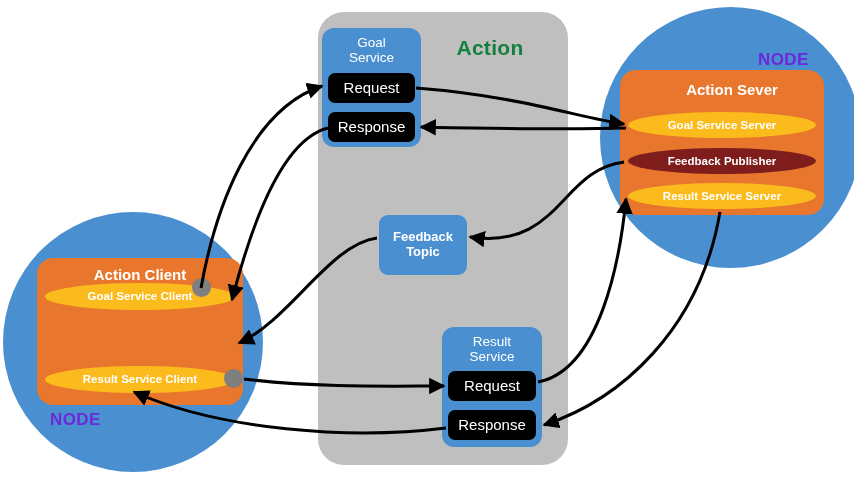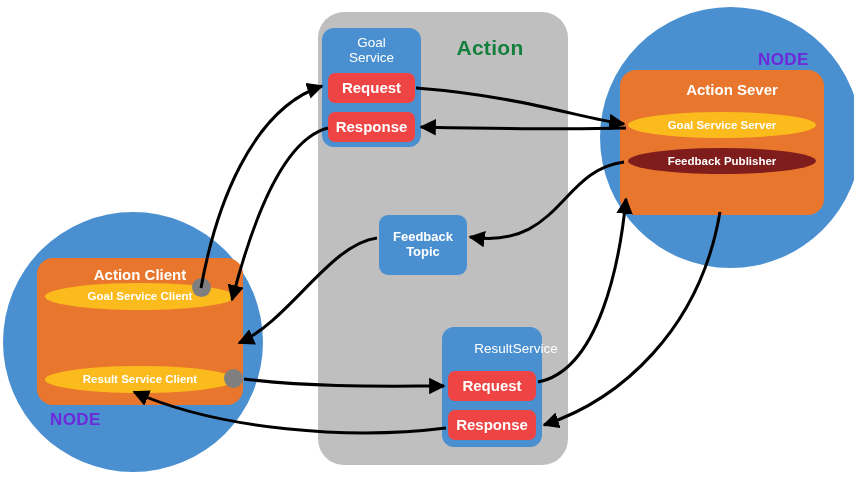--- a/index.html
+++ b/index.html
@@ -30,22 +30,22 @@
   .cap{position:absolute;border-radius:50%;color:#ffffff;
        font-size:11.5px;font-weight:bold;}
   .cap.yellow{background:#fcbb1d;}
   .cap.green{background:#7f1d1d;text-align:center;}
 
   
   .svc{position:absolute;background:#4a90d1;border-radius:12px;}
   .svc-title{position:absolute;color:#ffffff;font-size:13.5px;font-weight:normal;}
 
   
-  .purple{position:absolute;background:#ef4444;border-radius:7px;
-       color:#ffffff;font-size:15px;font-weight:bold;}
+  .purple{position:absolute;background:#000000;border-radius:7px;
+       color:#ffffff;font-size:15px;font-weight:normal;}
 
   
   .topic{position:absolute;background:#4a90d1;border-radius:9px;
        color:#ffffff;font-size:13px;font-weight:bold;}
 
   
   .dot{position:absolute;border-radius:50%;background:#7f7f7f;}
 
   
   #arrows{position:absolute;left:0;top:0;width:854px;height:480px;
@@ -80,20 +80,23 @@
 
   <div class="panel" style="left:620px;top:70px;width:204px;height:145px;"></div>
   <div class="panel-title ctr" style="left:620px;top:80px;width:224px;height:20px;">Action Sever</div>
 
   <div class="cap yellow ctr" style="left:628px;top:112px;width:188px;height:26px;">
     <span>Goal Service Server</span>
   </div>
   <div class="cap green ctr" style="left:628px;top:148px;width:188px;height:26px;">
     <span>Feedback Publisher</span>
   </div>
+  <div class="cap yellow ctr" style="left:628px;top:183px;width:188px;height:26px;">
+    <span>Result Service Server</span>
+  </div>
 
   <div class="svc" style="left:322px;top:28px;width:99px;height:119px;"></div>
   <div class="svc-title ctr" style="left:322px;top:31px;width:99px;height:38px;
        flex-direction:column;">
     <span>Goal</span>
     <span>Service</span>
   </div>
   <div class="purple ctr" style="left:328px;top:73px;width:87px;height:30px;">
     <span>Request</span>
   </div>
@@ -102,21 +105,21 @@
   </div>
 
   <div class="topic ctr" style="left:379px;top:215px;width:88px;height:60px;
        flex-direction:column;">
     <span>Feedback</span>
     <span>Topic</span>
   </div>
 
   <div class="svc" style="left:442px;top:327px;width:100px;height:120px;"></div>
   <div class="svc-title ctr" style="left:442px;top:330px;width:100px;height:38px;
-       flex-direction:row;padding-left:24px;">
+       flex-direction:column;">
     <span>Result</span>
     <span>Service</span>
   </div>
   <div class="purple ctr" style="left:448px;top:371px;width:88px;height:30px;">
     <span>Request</span>
   </div>
   <div class="purple ctr" style="left:448px;top:410px;width:88px;height:30px;">
     <span>Response</span>
   </div>
 

